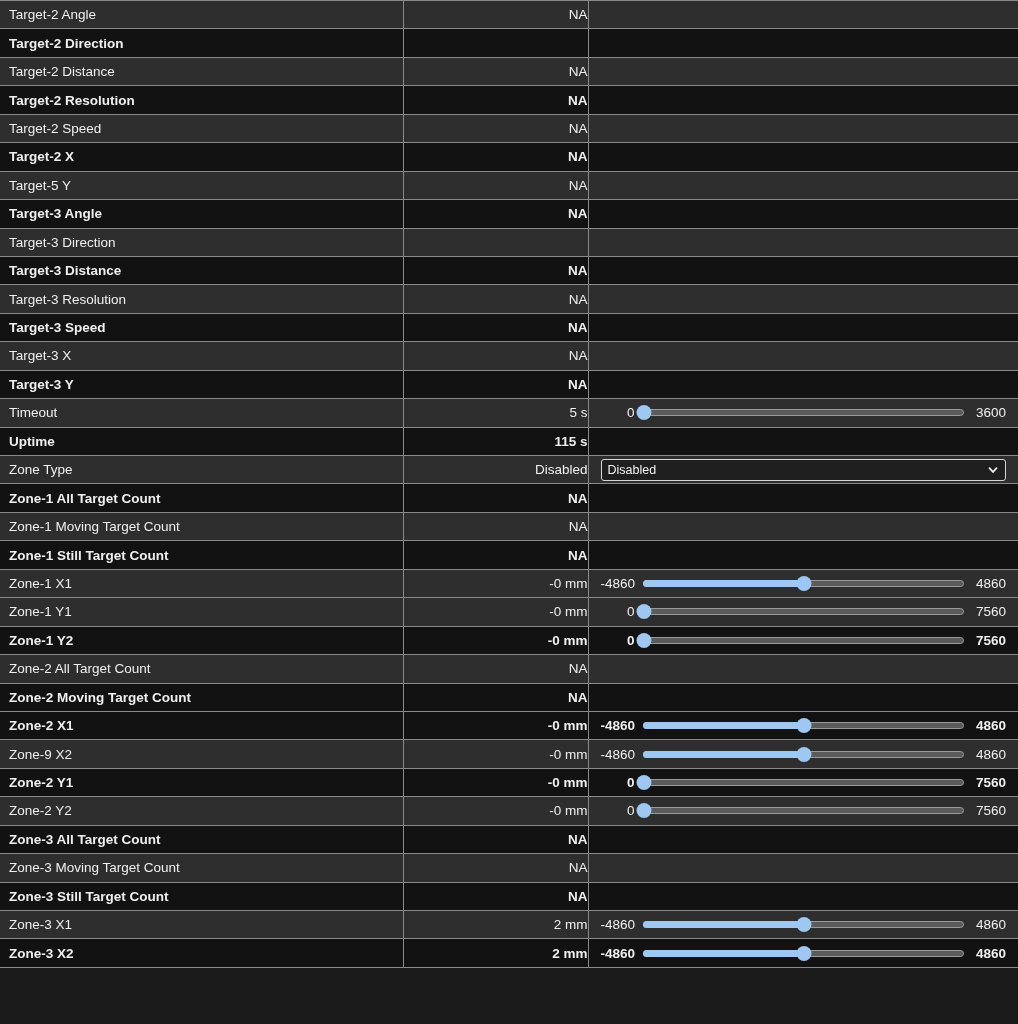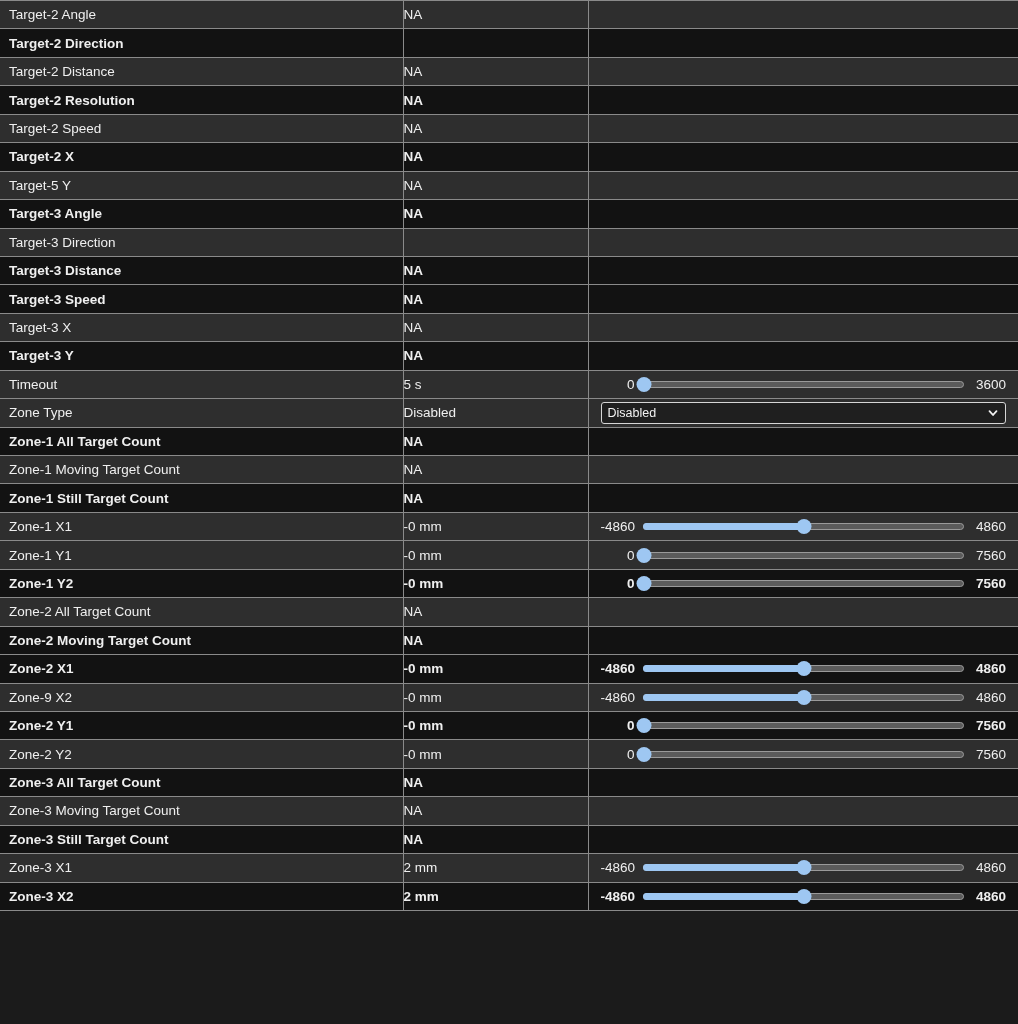--- a/index.html
+++ b/index.html
@@ -35,21 +35,21 @@
     color: #efefef;
     font-size: 13.5px;
     padding-left: 9px;
     white-space: nowrap;
   }
   .c-value {
     width: 185px;
     border-right: 1px solid #8a8a8a;
     color: #efefef;
     font-size: 13.5px;
-    text-align: left;
+    text-align: right;
     white-space: nowrap;
   }
   .c-ctrl {
     width: 430px;
     padding: 0 12px;
   }
 
   
   .slider-wrap {
     display: flex;
@@ -170,20 +170,25 @@
       <tr class="row odd">
         <td class="cell c-name">Target-3 Direction</td>
         <td class="cell c-value"></td>
         <td class="cell c-ctrl"></td>
       </tr>
       <tr class="row even">
         <td class="cell c-name">Target-3 Distance</td>
         <td class="cell c-value">NA</td>
         <td class="cell c-ctrl"></td>
       </tr>
+      <tr class="row odd">
+        <td class="cell c-name">Target-3 Resolution</td>
+        <td class="cell c-value">NA</td>
+        <td class="cell c-ctrl"></td>
+      </tr>
       <tr class="row even">
         <td class="cell c-name">Target-3 Speed</td>
         <td class="cell c-value">NA</td>
         <td class="cell c-ctrl"></td>
       </tr>
       <tr class="row odd">
         <td class="cell c-name">Target-3 X</td>
         <td class="cell c-value">NA</td>
         <td class="cell c-ctrl"></td>
       </tr>
@@ -199,20 +204,25 @@
           <div class="slider-wrap">
             <span class="slider-min">0</span>
             <div class="track">
               <div class="track-bg"></div>
               <div class="track-fill" style="width: 0.5%;"></div>
               <div class="thumb" style="left: 0.5%;"></div>
             </div>
             <span class="slider-max">3600</span>
           </div>
         </td>
+      </tr>
+      <tr class="row even">
+        <td class="cell c-name">Uptime</td>
+        <td class="cell c-value">115 s</td>
+        <td class="cell c-ctrl"></td>
       </tr>
       <tr class="row odd">
         <td class="cell c-name">Zone Type</td>
         <td class="cell c-value">Disabled</td>
         <td class="cell c-ctrl">
           <div class="select-box">
             <span class="select-text">Disabled</span>
             <span class="chevron">
               <svg viewBox="0 0 12 12" width="12" height="12">
                 <path d="M2.5 4.2 L6 8 L9.5 4.2" stroke="#f2f2f2" stroke-width="1.8" fill="none" stroke-linecap="round" stroke-linejoin="round"></path>

